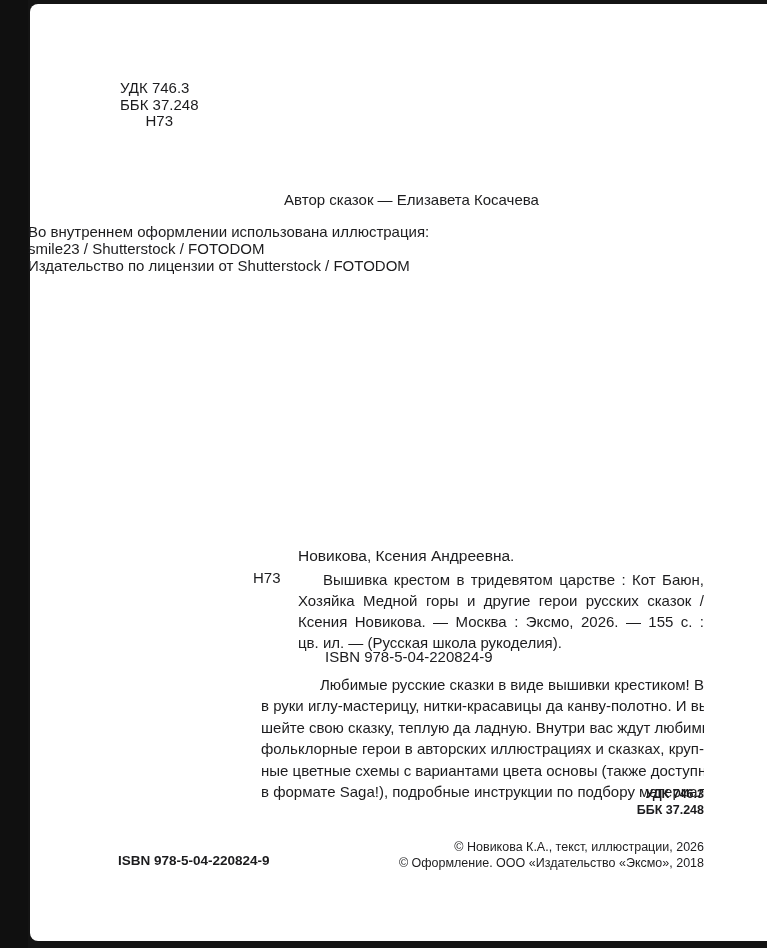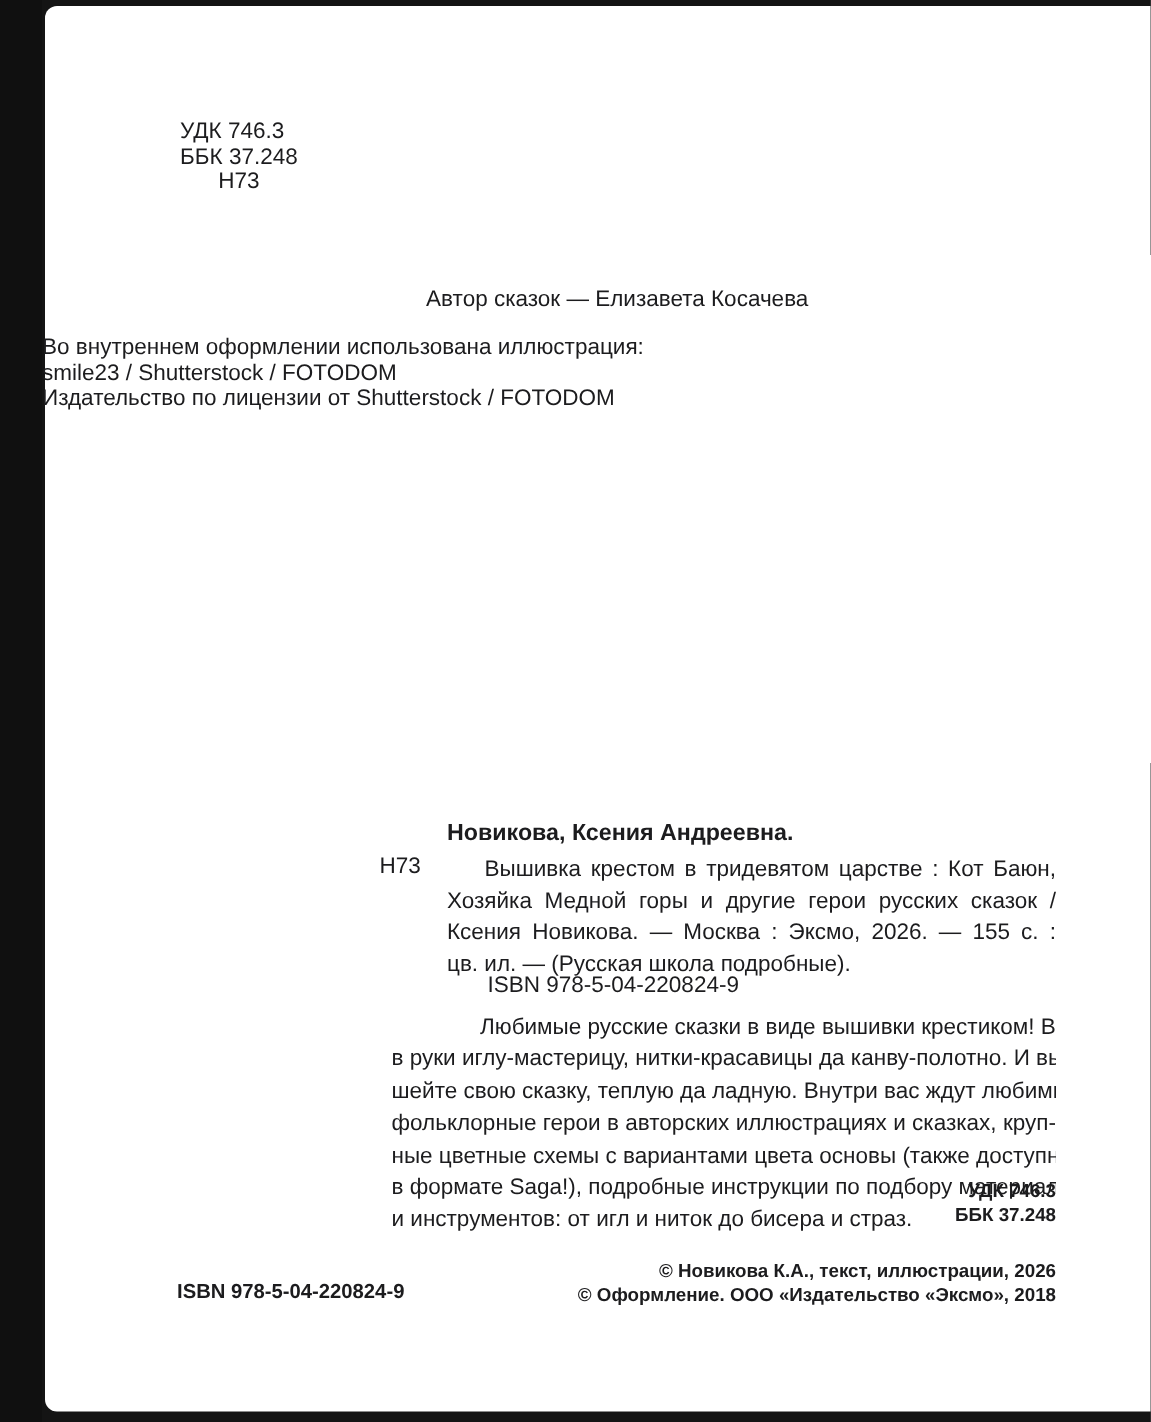--- a/index.html
+++ b/index.html
@@ -13,34 +13,34 @@
   }
   .abs{position:absolute;}
   
   .top-codes{left:92px;top:80px;font-size:15px;line-height:16.6px;}
   .top-codes .sign{text-align:center;}
   
   .author-line{left:0;top:191px;width:100%;text-align:center;font-size:15px;}
   .author-line .ital{}
   .credit-block{left:0;top:224px;width:100%;font-size:15px;line-height:16.8px;}
   
-  .cat-heading{left:270px;top:547px;font-size:15.5px;font-weight:bold;}
+  .cat-heading{left:270px;top:547px;font-size:15.5px;font-weight:normal;}
   .cat-sign{left:225px;top:569px;font-size:15px;}
   .bib-block{left:270px;top:569px;width:406px;font-size:15px;line-height:21px;}
   .ann-block{left:233px;top:674px;width:443px;font-size:15px;line-height:21.4px;}
   .jline{text-align:justify;text-align-last:justify;white-space:nowrap;overflow:hidden;}
   .jlast{text-align:left;white-space:nowrap;}
   .indent-25{padding-left:25px;}
   .indent-59{padding-left:59px;}
   .isbn-line{left:297px;top:648px;font-size:15px;}
   
   .codes-right{right:91px;top:787px;text-align:right;font-size:12.5px;font-weight:bold;line-height:15.5px;}
   
   .footer-isbn{left:90px;top:853px;font-size:13.5px;font-weight:bold;}
-  .footer-copy{right:91px;top:840px;text-align:right;font-size:12.5px;font-weight:bold;line-height:15.8px;}
+  .footer-copy{right:91px;top:840px;text-align:right;font-size:12.5px;font-weight:normal;line-height:15.8px;}
 </style>
 </head>
 <body>
 
 <div class="screen">
   <div class="sheet"></div>
 
   <div class="abs top-codes">
     <div>УДК 746.3</div>
     <div>ББК 37.248</div>
@@ -57,33 +57,32 @@
     <div>Издательство по лицензии от Shutterstock / FOTODOM</div>
   </div>
 
   <div class="abs cat-heading">Новикова, Ксения Андреевна.</div>
   <div class="abs cat-sign">Н73</div>
 
   <div class="abs bib-block">
     <div class="jline indent-25">Вышивка крестом в тридевятом царстве : Кот Баюн,</div>
     <div class="jline">Хозяйка Медной горы и другие герои русских сказок /</div>
     <div class="jline">Ксения Новикова. — Москва : Эксмо, 2026. — 155 с. :</div>
-    <div class="jlast">цв. ил. — (Русская школа подробные).</div>
+    <div class="jlast">цв. ил. — (Русская школа рукоделия).</div>
   </div>
 
   <div class="abs isbn-line">ISBN 978-5-04-220824-9</div>
 
   <div class="abs ann-block">
     <div class="jline indent-59">Любимые русские сказки в виде вышивки крестиком! Возьмите</div>
     <div class="jline">в руки иглу-мастерицу, нитки-красавицы да канву-полотно. И вы-</div>
     <div class="jline">шейте свою сказку, теплую да ладную. Внутри вас ждут любимые</div>
     <div class="jline">фольклорные герои в авторских иллюстрациях и сказках, круп-</div>
     <div class="jline">ные цветные схемы с вариантами цвета основы (также доступны</div>
     <div class="jline">в формате Saga!), подробные инструкции по подбору материалов</div>
-    <div class="jlast">и инструментов: от игл и ниток до бисера и страз.</div>
   </div>
 
   <div class="abs codes-right">
     <div>УДК 746.3</div>
     <div>ББК 37.248</div>
   </div>
 
   <div class="abs footer-isbn">ISBN 978-5-04-220824-9</div>
   <div class="abs footer-copy">
     <div>© Новикова К.А., текст, иллюстрации, 2026</div>

